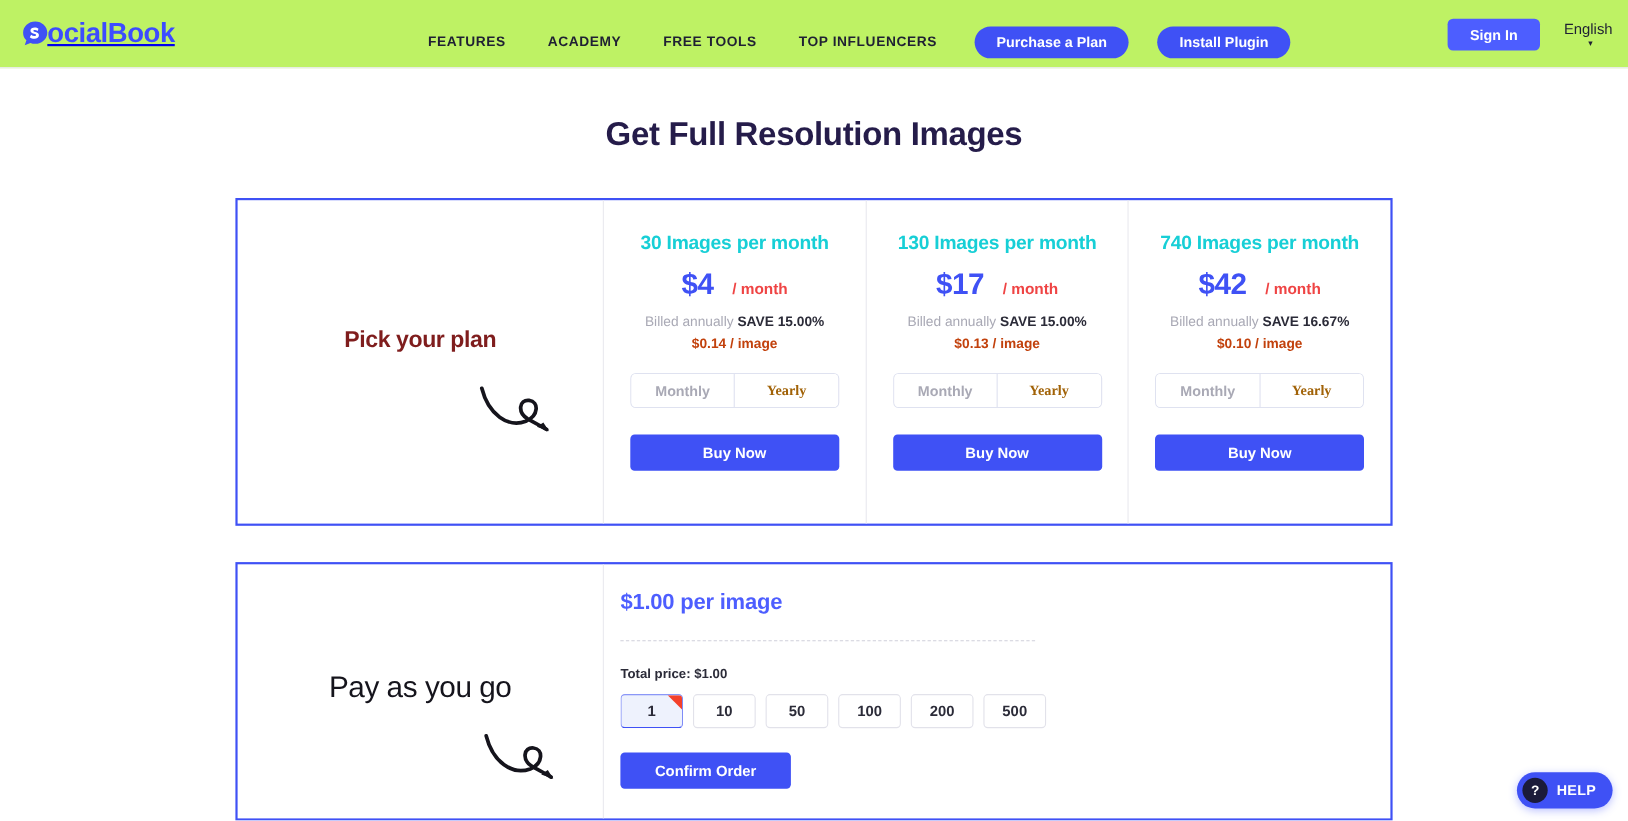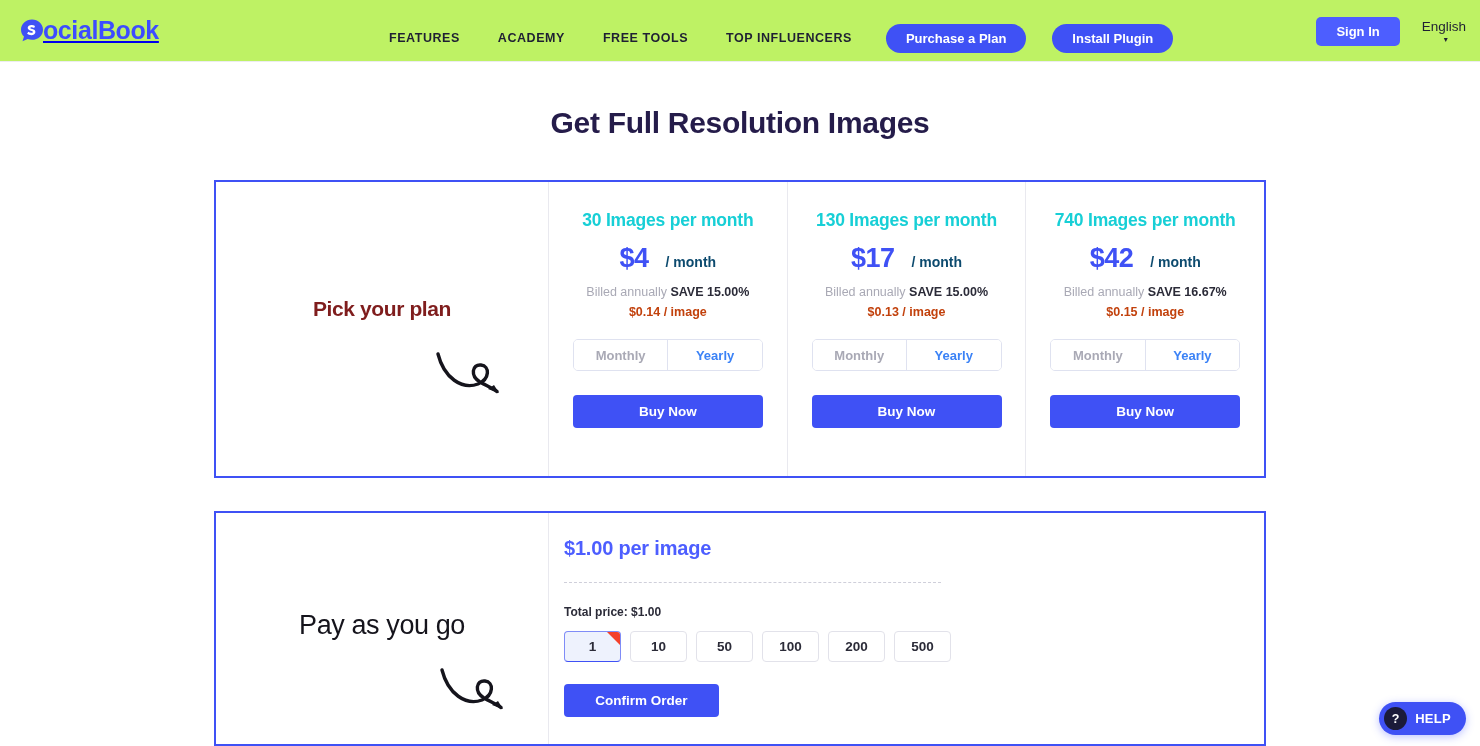--- a/index.html
+++ b/index.html
@@ -192,21 +192,21 @@
   }
   .plan-price {
     font-size: 27px;
     font-weight: 700;
     color: #3f51f5;
     letter-spacing: -0.5px;
   }
   .plan-per {
     font-size: 14px;
     font-weight: 600;
-    color: #0c4a6e;
+    color: #ef4444;
     margin-left: 17px;
   }
   .plan-billed {
     margin-top: 11px;
     font-size: 12.5px;
     color: #a9a9b5;
   }
   .plan-billed b { color: #2b2b38; font-weight: 700; }
   .plan-unit {
     margin-top: 6px;
@@ -232,21 +232,21 @@
     justify-content: center;
     font-size: 13px;
     font-weight: 600;
     color: #a9a9b5;
     cursor: pointer;
     background: #ffffff;
     font-family: "Liberation Sans", sans-serif;
     border: none;
   }
   .toggle-opt + .toggle-opt { border-left: 1px solid #dfe2f0; }
-  .toggle-opt.active { color: #3b82f6; font-weight: 700; }
+  .toggle-opt.active { color: #a16207; font-weight: 700; font-family: Liberation Serif, serif; }
 
   .buy-btn {
     margin: 24px auto 0;
     display: block;
     width: 190px;
     height: 33px;
     background: #3f51f5;
     color: #ffffff;
     border: none;
     border-radius: 4px;
@@ -459,21 +459,21 @@
     <button class="buy-btn">Buy Now</button>
   </div>
 
   <div class="plan-col">
     <div class="plan-title">740 Images per month</div>
     <div class="plan-price-row">
       <span class="plan-price">$42</span>
       <span class="plan-per">/ month</span>
     </div>
     <div class="plan-billed"><span>Billed annually </span><b>SAVE 16.67%</b></div>
-    <div class="plan-unit">$0.15 / image</div>
+    <div class="plan-unit">$0.10 / image</div>
     <div class="toggle">
       <button class="toggle-opt">Monthly</button>
       <button class="toggle-opt active">Yearly</button>
     </div>
     <button class="buy-btn">Buy Now</button>
   </div>
 </div>
 
 <div class="card payg-card">
 

